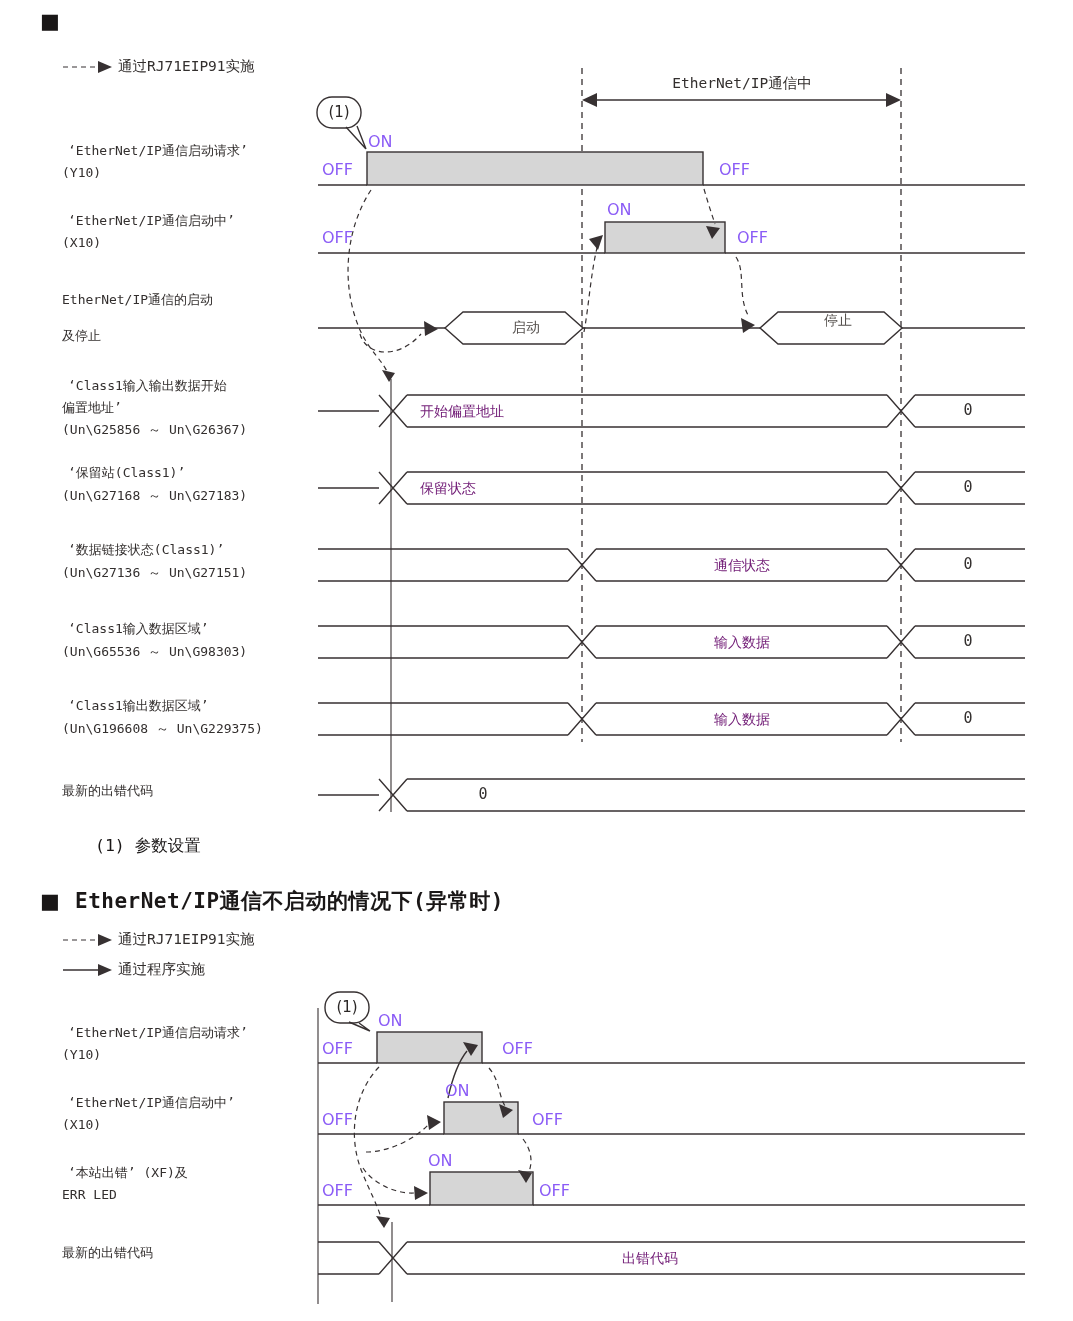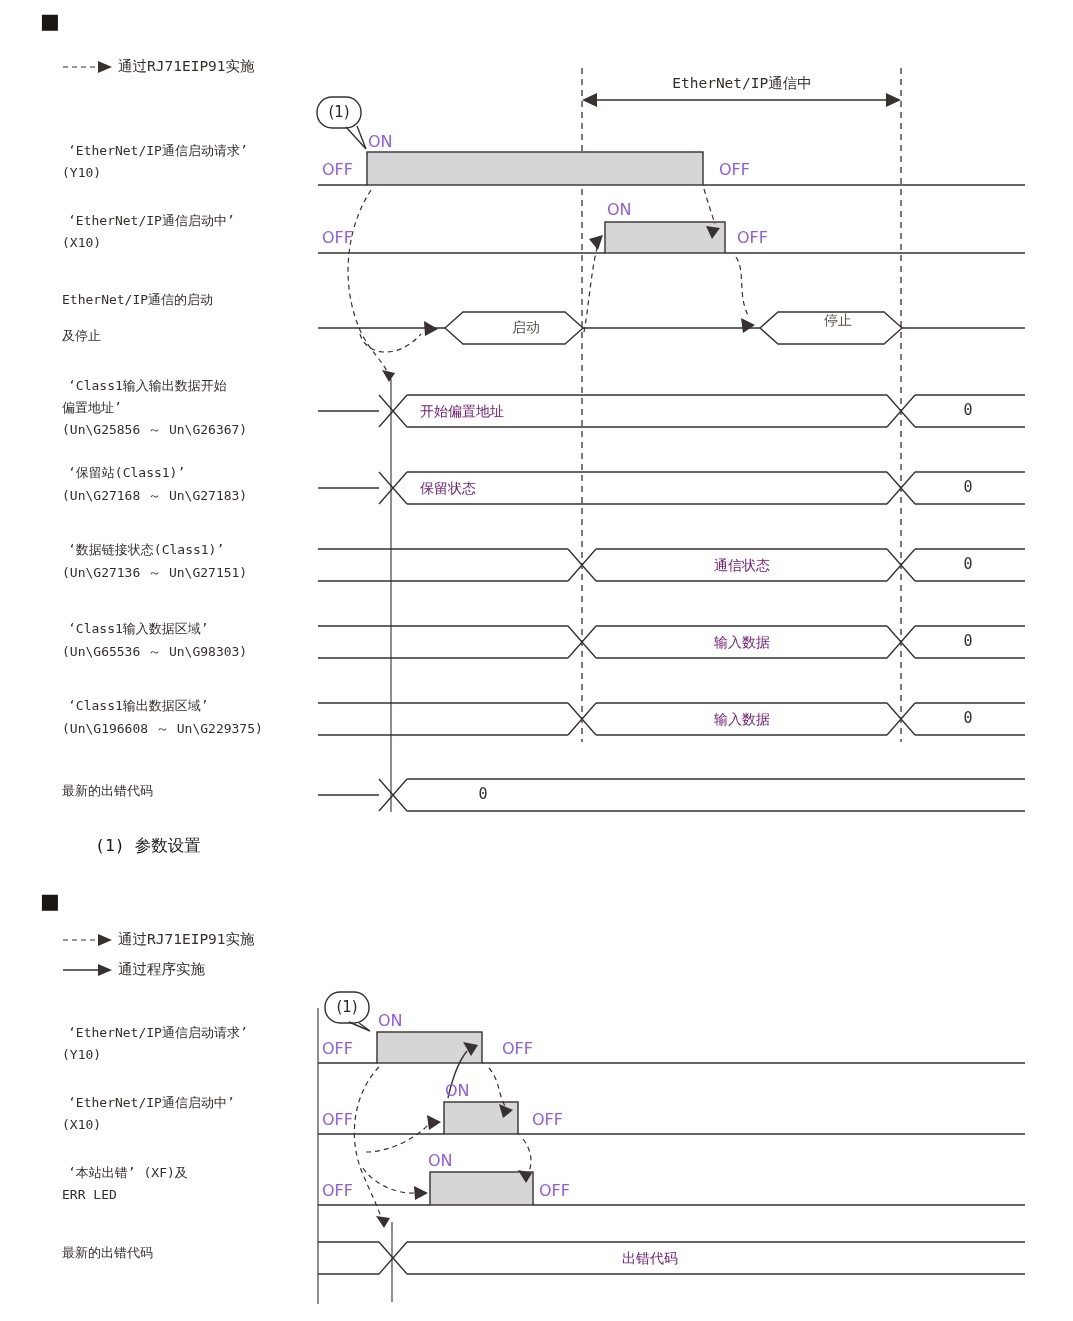--- a/index.html
+++ b/index.html
@@ -233,20 +233,21 @@
   <div class="abs sig mono" style="left:62px;top:566px;">(Un\G27136 ～ Un\G27151)</div>
   <div class="abs sig mono" style="left:68px;top:622px;">‘Class1输入数据区域’</div>
   <div class="abs sig mono" style="left:62px;top:645px;">(Un\G65536 ～ Un\G98303)</div>
   <div class="abs sig mono" style="left:68px;top:699px;">‘Class1输出数据区域’</div>
   <div class="abs sig mono" style="left:62px;top:722px;">(Un\G196608 ～ Un\G229375)</div>
   <div class="abs sig mono" style="left:62px;top:784px;">最新的出错代码</div>
 
   <div class="abs note mono" style="left:75px;top:837px;margin-left:20px;">(1) 参数设置</div>
 
   <div class="abs title" style="left:40px;top:889px;">■</div>
+  <div class="abs title mono" style="left:75px;top:889px;">EtherNet/IP通信不启动的情况下(异常时)</div>
 
   <div class="abs legend mono" style="left:118px;top:931px;">通过RJ71EIP91实施</div>
   <div class="abs legend mono" style="left:118px;top:961px;">通过程序实施</div>
 
   <div class="abs callout cx" style="left:347px;top:999px;">(1)</div>
 
   <div class="abs onoff" style="left:378px;top:1012px;">ON</div>
   <div class="abs onoff" style="left:322px;top:1040px;">OFF</div>
   <div class="abs onoff" style="left:502px;top:1040px;">OFF</div>
   <div class="abs onoff" style="left:445px;top:1082px;">ON</div>

